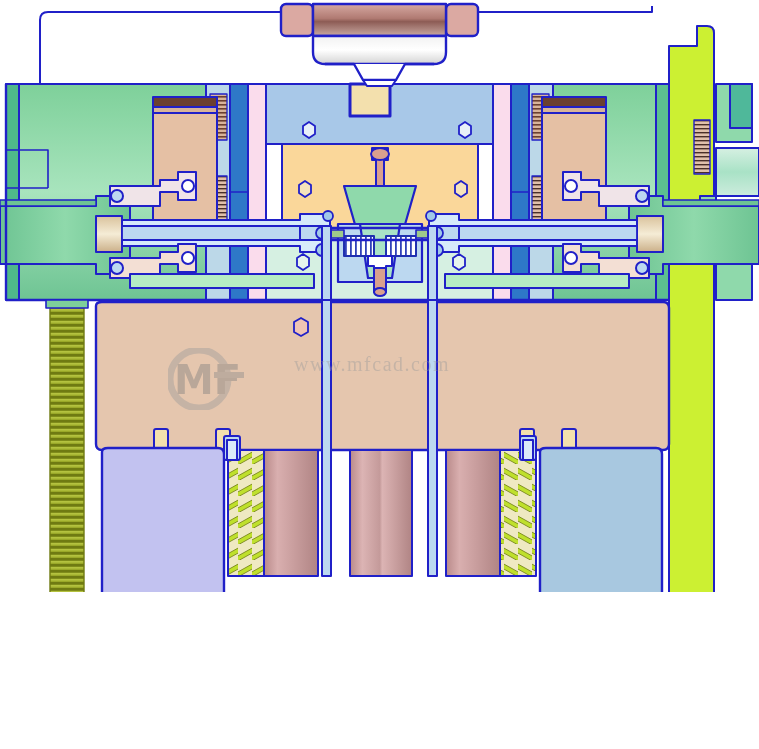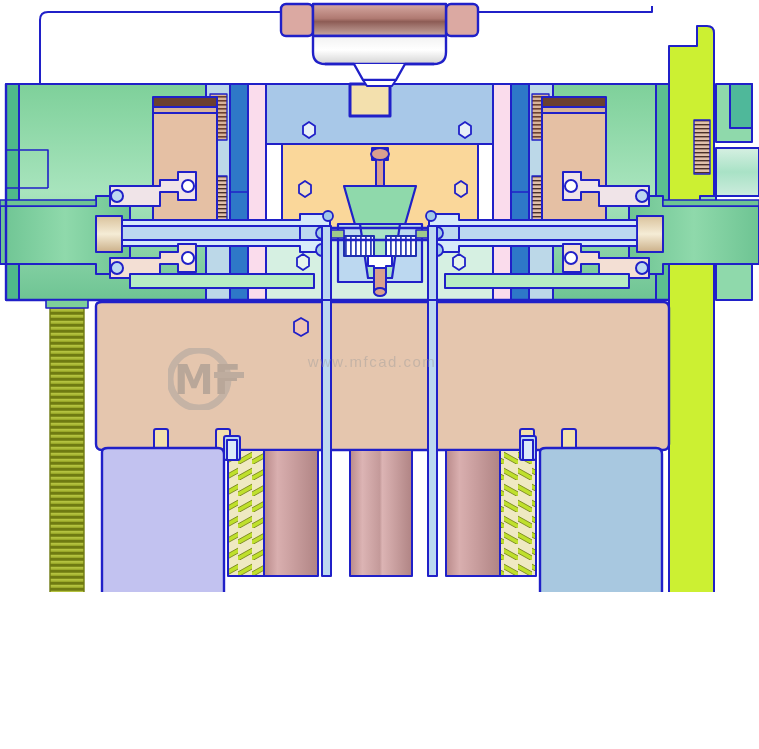--- a/index.html
+++ b/index.html
@@ -3,21 +3,21 @@
 <meta charset="utf-8">
 <title>Mold Assembly Cross-Section</title>
 <style>
   html,body{margin:0;padding:0;background:#ffffff;}
   body{font-family:"Liberation Sans",sans-serif;}
   #stage{position:relative;width:759px;height:592px;background:#ffffff;overflow:hidden;}
   #cad{position:absolute;left:0;top:0;}
   .wm{position:absolute;pointer-events:none;opacity:.42;}
   #wm-text{left:222px;top:352px;width:300px;text-align:center;}
   #wm-cn{font-size:38px;letter-spacing:6px;color:#8a8a8a;font-family:"DejaVu Sans",sans-serif;font-weight:700;line-height:40px;}
-  #wm-url{font-size:15px;letter-spacing:1.5px;color:#9b9b9b;font-family:Liberation Sans, sans-serif;margin-top:1px;}
+  #wm-url{font-size:20px;letter-spacing:1.5px;color:#9b9b9b;font-family:Liberation Serif, serif;margin-top:1px;}
   #wm-logo{left:168px;top:348px;}
 </style>
 </head>
 <body>
 
 <div id="stage">
 
 <svg id="cad" width="759" height="749" viewBox="0 0 759 749" shape-rendering="geometricPrecision">
 
   <defs>

